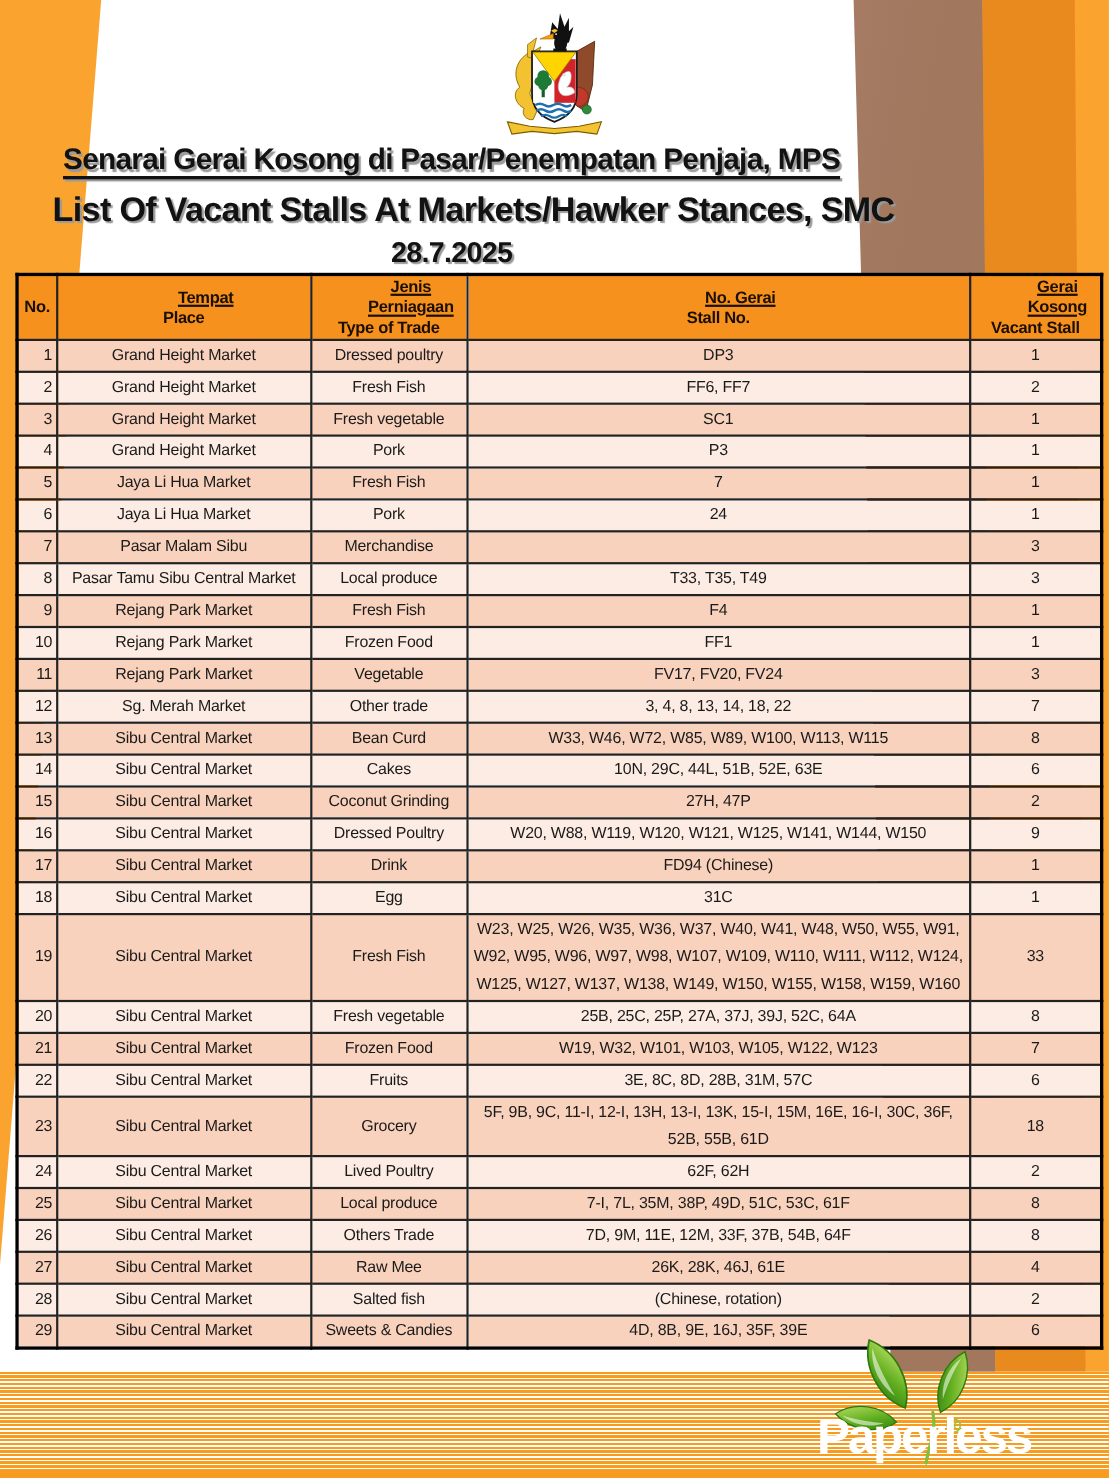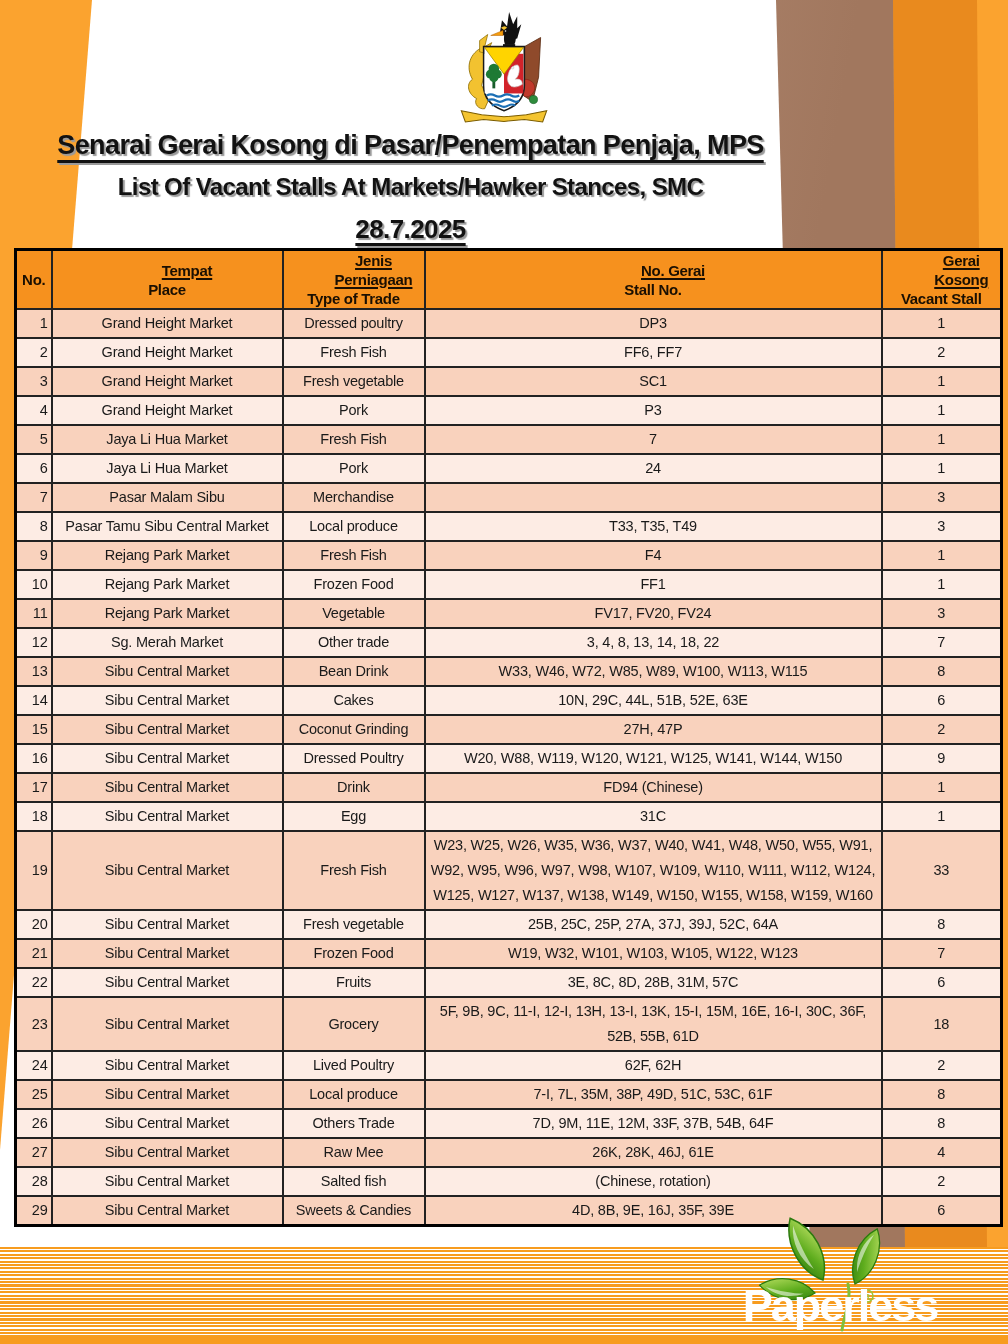--- a/index.html
+++ b/index.html
@@ -20,22 +20,22 @@
   .bg-paper{left:0;top:0;width:1008px;height:1250px;background:#FFFFFF;
     clip-path:polygon(92px 0,776px 0,810px 1250px,0 1250px,0 1150px);}
   .bg-stripes{left:0;top:1247px;width:1008px;height:89px;
     background:repeating-linear-gradient(180deg,#F79C1F 0px,#F79C1F 2.1px,#FFFFFF 2.1px,#FFFFFF 3.4px);}
   .bg-bottombar{left:0;top:1336px;width:1008px;height:8px;background:#F79C1F;}
   
   .title{left:0;width:821px;text-align:center;color:#121212;font-weight:bold;
     text-shadow:2px 2px 1px #9a9a9a;letter-spacing:-0.6px;z-index:5;}
   .title-my{top:130px;font-size:27px;text-decoration:underline;
     text-decoration-thickness:3px;text-underline-offset:6px;}
-  .title-en{top:173px;font-size:24px;}
-  .title-date{top:214px;font-size:26px;text-decoration:underline;
+  .title-en{top:173px;font-size:31px;margin-left:20px;}
+  .title-date{top:214px;font-size:26px;
     text-decoration-thickness:3px;text-underline-offset:5px;}
   
   .crest{left:450px;top:6px;width:108px;height:120px;z-index:5;}
   
   table.vacant{position:absolute;left:14px;top:248px;width:986px;z-index:10;
     border-collapse:collapse;table-layout:fixed;border:3px solid #000;}
   th,td{border:2px solid #222;overflow:hidden;}
   thead th{background:#F6911E;color:#1A0F02;font-weight:bold;font-size:15px;
     line-height:19px;height:53px;text-align:center;letter-spacing:-0.3px;padding:0 1px;}
   .h-u{text-decoration:underline;text-decoration-thickness:2px;text-underline-offset:2px;padding-left:40px;}
@@ -217,21 +217,21 @@
         <tr class="light">
       <td class="c-no">12</td>
       <td class="c-place">Sg. Merah Market</td>
       <td class="c-trade">Other trade</td>
       <td class="c-stalls">3, 4, 8, 13, 14, 18, 22</td>
       <td class="c-vacant">7</td>
     </tr>
         <tr class="dark">
       <td class="c-no">13</td>
       <td class="c-place">Sibu Central Market</td>
-      <td class="c-trade">Bean Drink</td>
+      <td class="c-trade">Bean Curd</td>
       <td class="c-stalls">W33, W46, W72, W85, W89, W100, W113, W115</td>
       <td class="c-vacant">8</td>
     </tr>
         <tr class="light">
       <td class="c-no">14</td>
       <td class="c-place">Sibu Central Market</td>
       <td class="c-trade">Cakes</td>
       <td class="c-stalls">10N, 29C, 44L, 51B, 52E, 63E</td>
       <td class="c-vacant">6</td>
     </tr>

